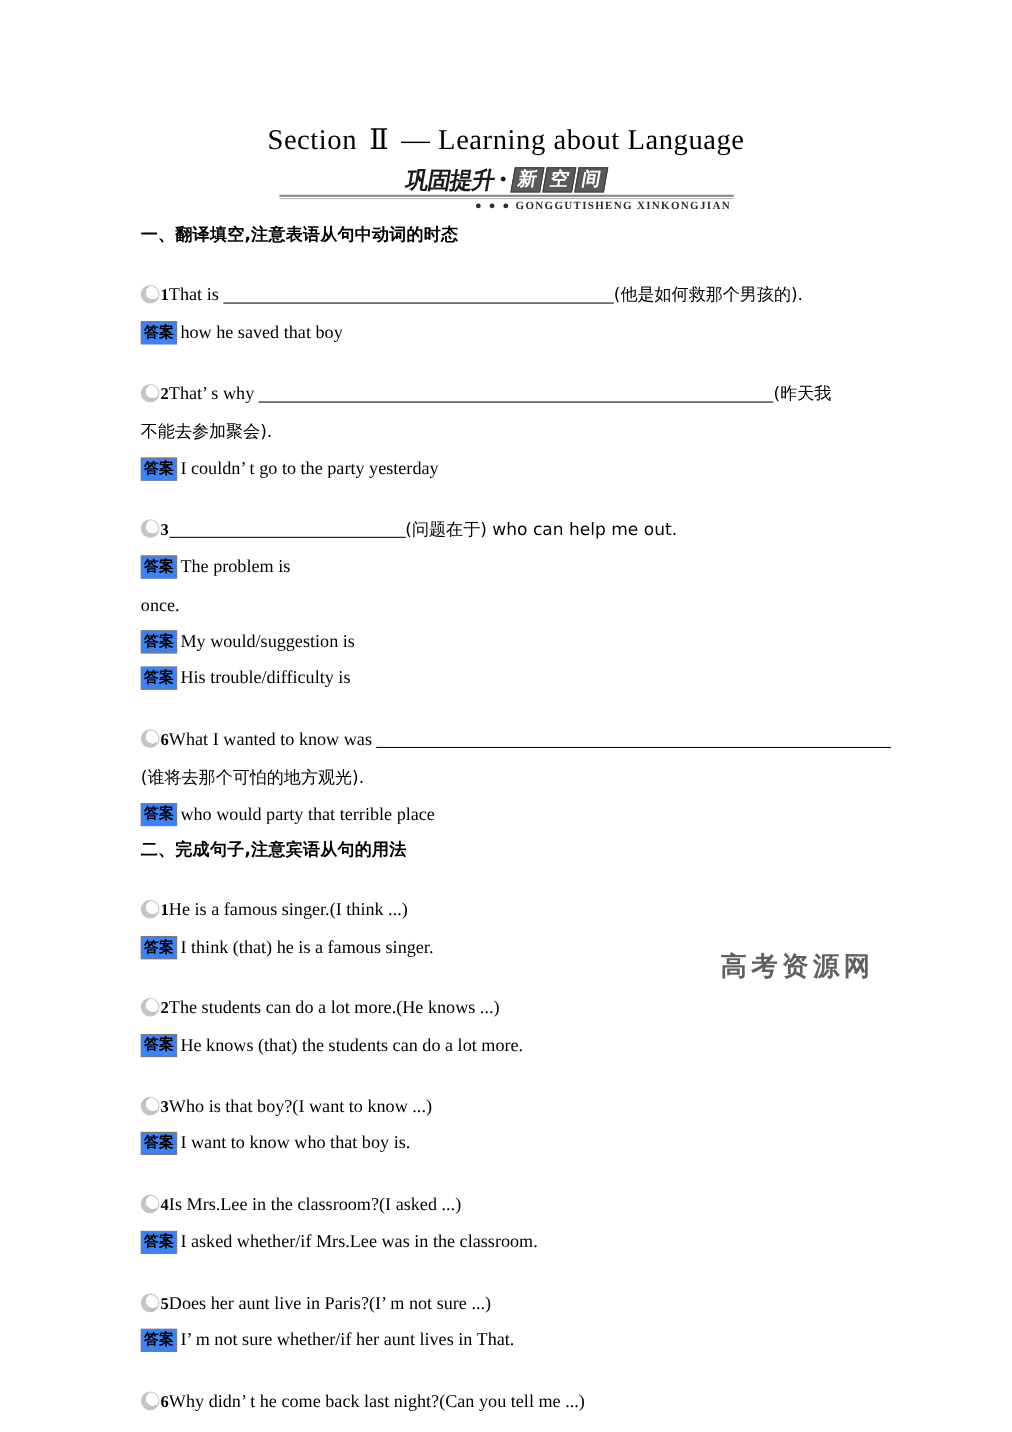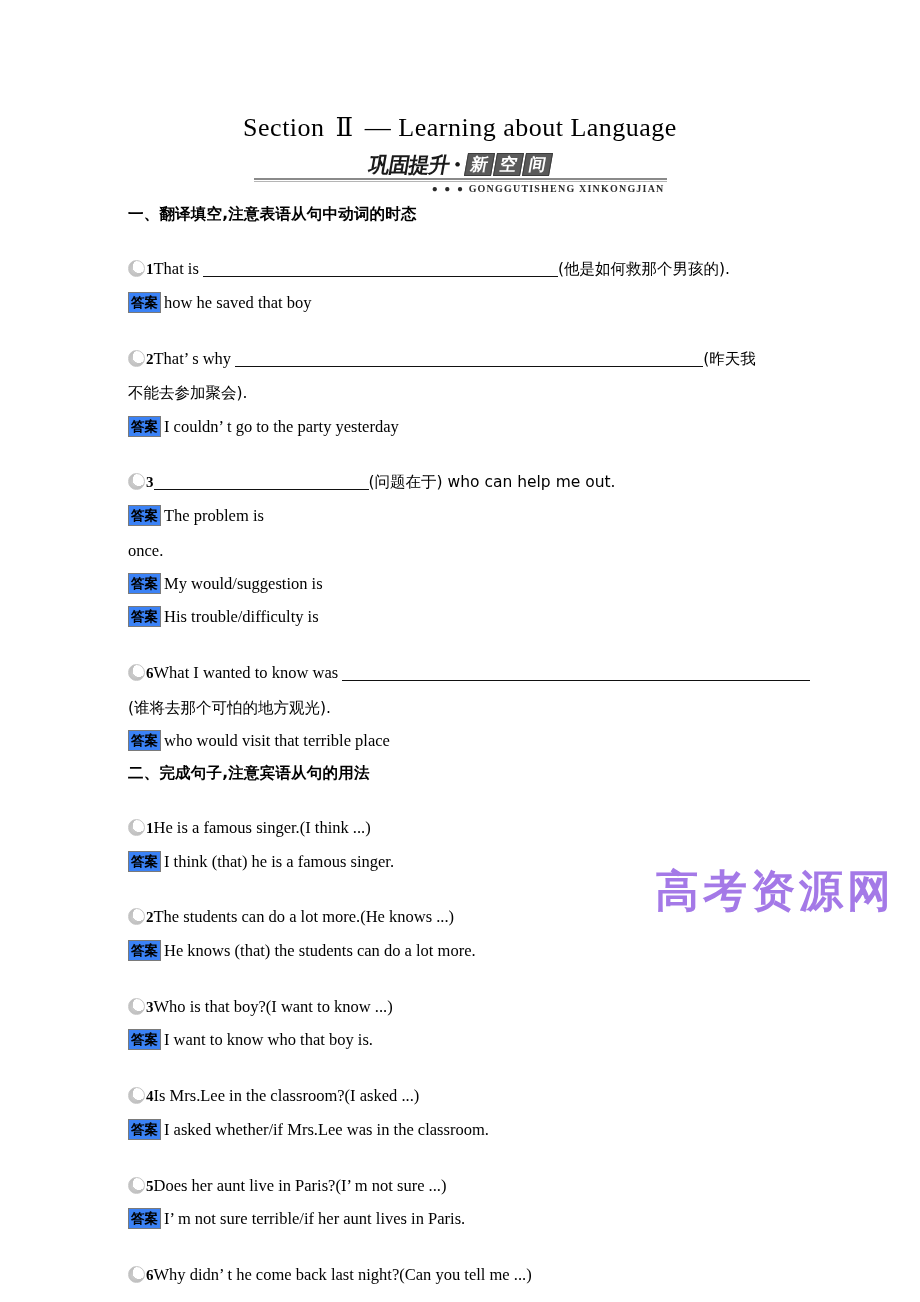--- a/index.html
+++ b/index.html
@@ -22,23 +22,23 @@
     height: 1302px;
     padding: 0;
     box-sizing: border-box;
   }
 
   
   .watermark {
     position: absolute;
     left: 655px;
     top: 862px;
-    font-size: 44px;
+    font-size: 24px;
     letter-spacing: 4px;
-    color: #6d28d9;
+    color: #000000;
     font-family: "DejaVu Sans", sans-serif;
     font-weight: 700;
     opacity: .62;
     white-space: nowrap;
     pointer-events: none;
     user-select: none;
   }
 
   
   .doc-title {
@@ -255,21 +255,21 @@
 
     <div class="ans">
       <span class="ans-badge">答案</span><span class="ans-text">His trouble/difficulty is</span>
     </div>
 
     <div class="q">
       <span class="bullet"></span><span class="qnum">6</span><span class="qtext">What I wanted to know was</span> <span class="blank b-xlong"></span>
     </div>
     <div class="cont-line cn">(谁将去那个可怕的地方观光).</div>
     <div class="ans">
-      <span class="ans-badge">答案</span><span class="ans-text">who would visit that terrible place</span>
+      <span class="ans-badge">答案</span><span class="ans-text">who would party that terrible place</span>
     </div>
 
     <div class="sec-head">二、完成句子,注意宾语从句的用法</div>
 
     <div class="q">
       <span class="bullet"></span><span class="qnum">1</span><span class="qtext">He is a famous singer.(I think ...)</span>
     </div>
     <div class="ans">
       <span class="ans-badge">答案</span><span class="ans-text">I think (that) he is a famous singer.</span>
     </div>
@@ -292,21 +292,21 @@
       <span class="bullet"></span><span class="qnum">4</span><span class="qtext">Is Mrs.Lee in the classroom?(I asked ...)</span>
     </div>
     <div class="ans">
       <span class="ans-badge">答案</span><span class="ans-text">I asked whether/if Mrs.Lee was in the classroom.</span>
     </div>
 
     <div class="q">
       <span class="bullet"></span><span class="qnum">5</span><span class="qtext">Does her aunt live in Paris?(I’ m not sure ...)</span>
     </div>
     <div class="ans">
-      <span class="ans-badge">答案</span><span class="ans-text">I’ m not sure terrible/if her aunt lives in Paris.</span>
+      <span class="ans-badge">答案</span><span class="ans-text">I’ m not sure whether/if her aunt lives in That.</span>
     </div>
 
     <div class="q">
       <span class="bullet"></span><span class="qnum">6</span><span class="qtext">Why didn’ t he come back last night?(Can you tell me ...)</span>
     </div>
 
   </div>
 </div>
 
 </body></html>

